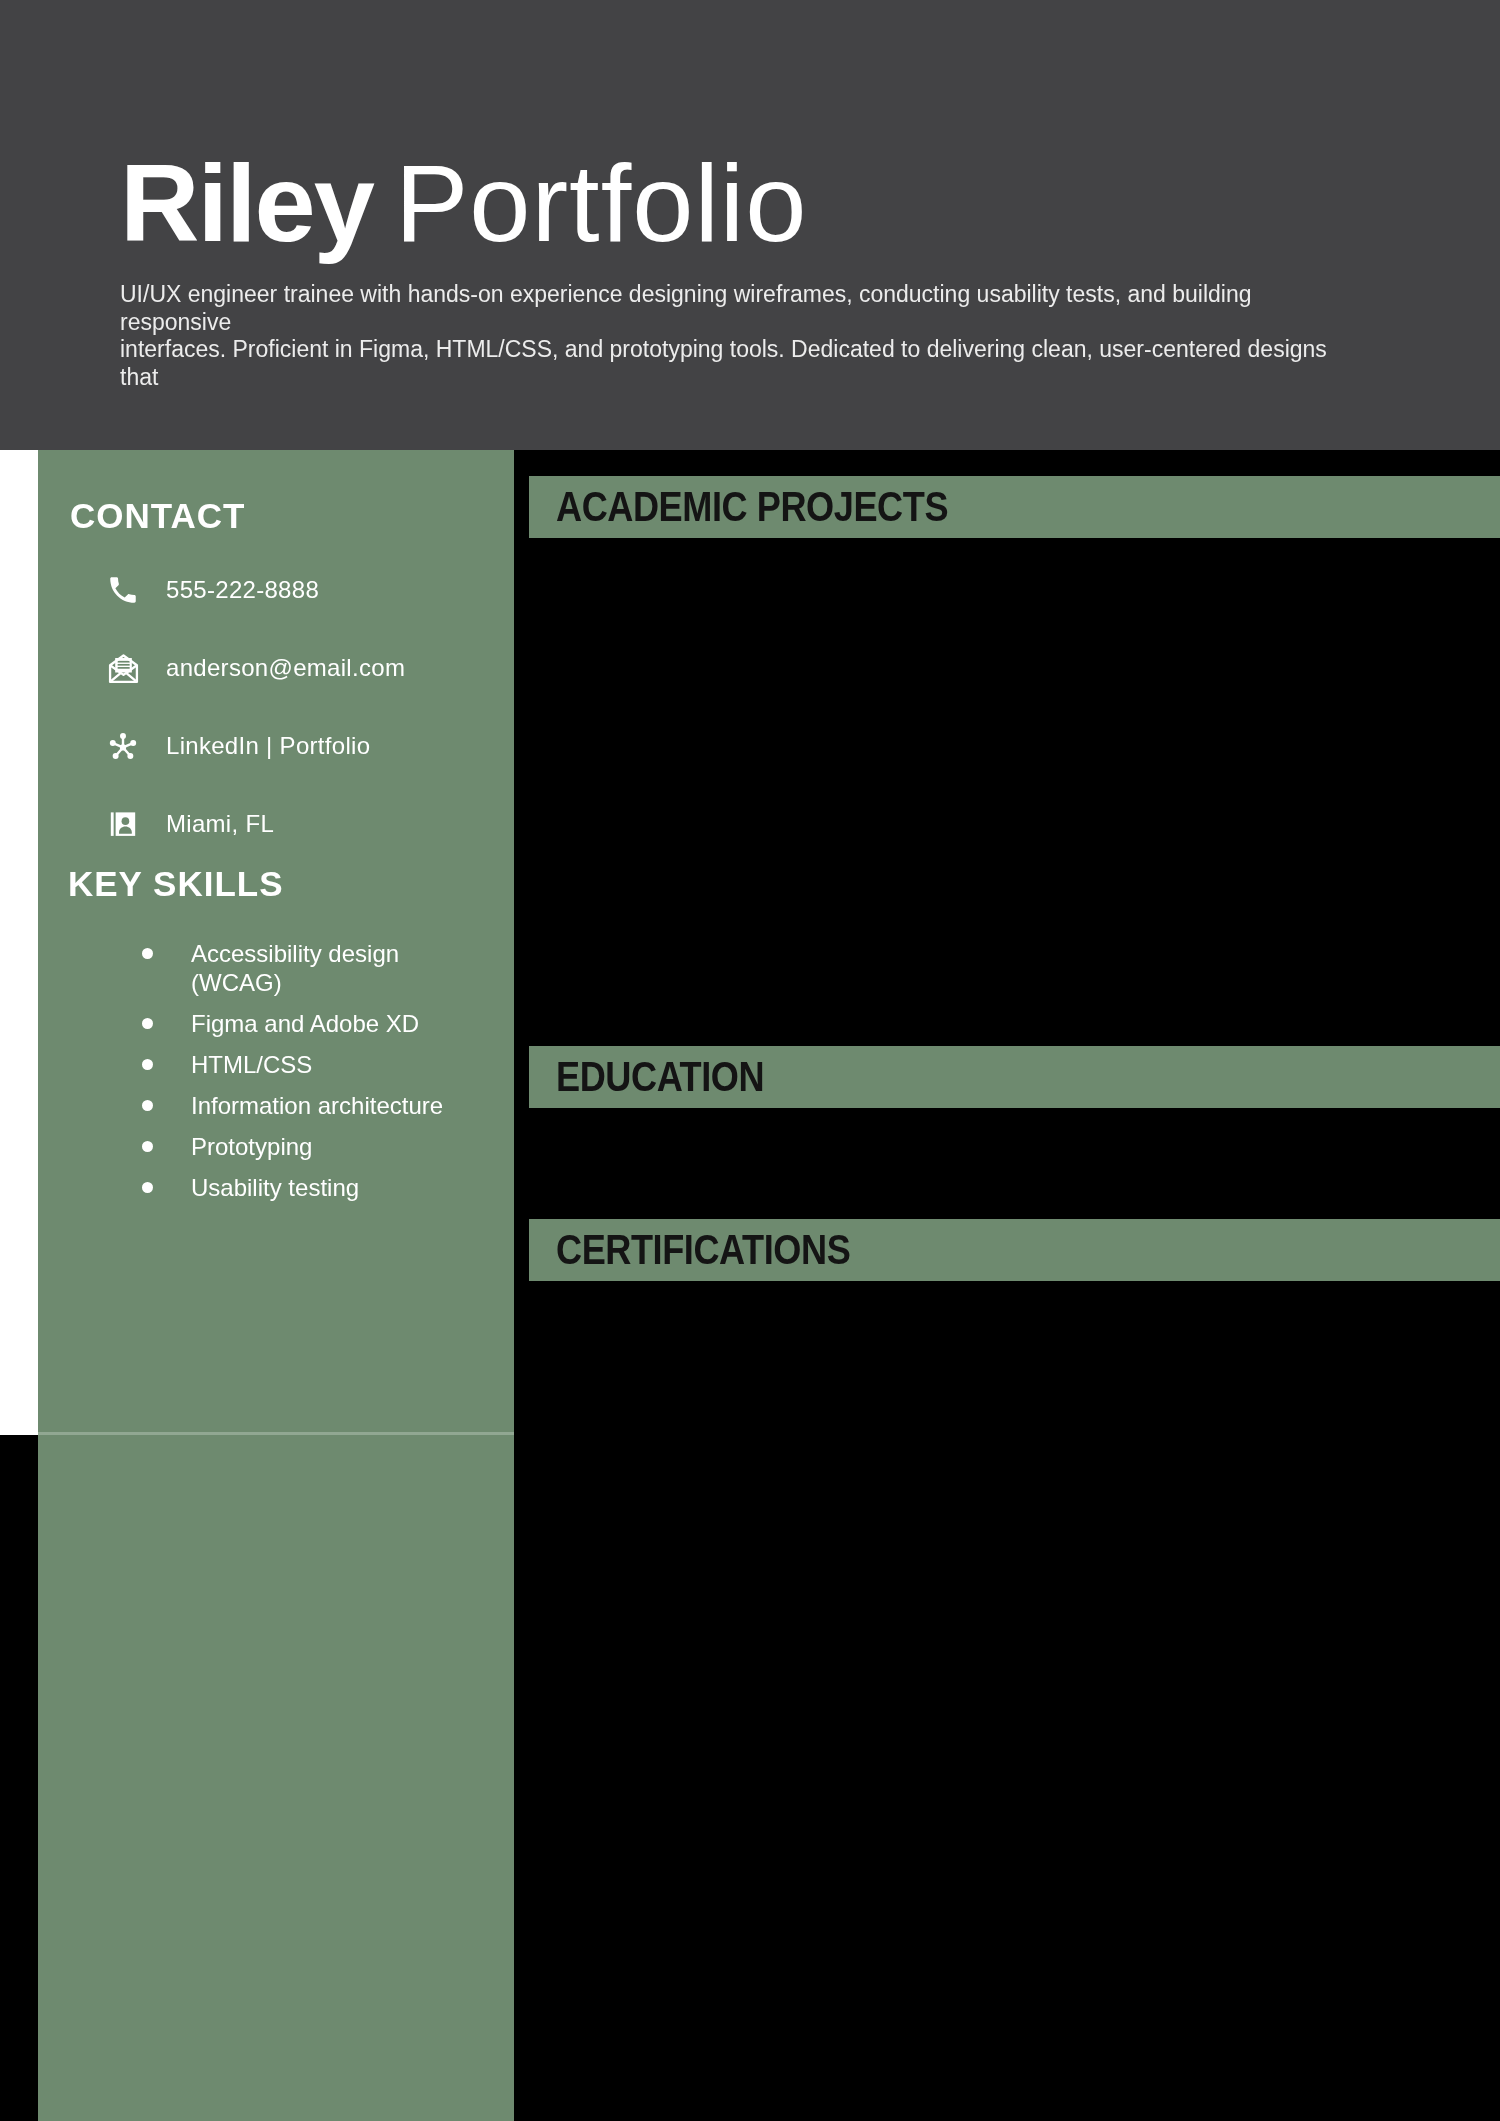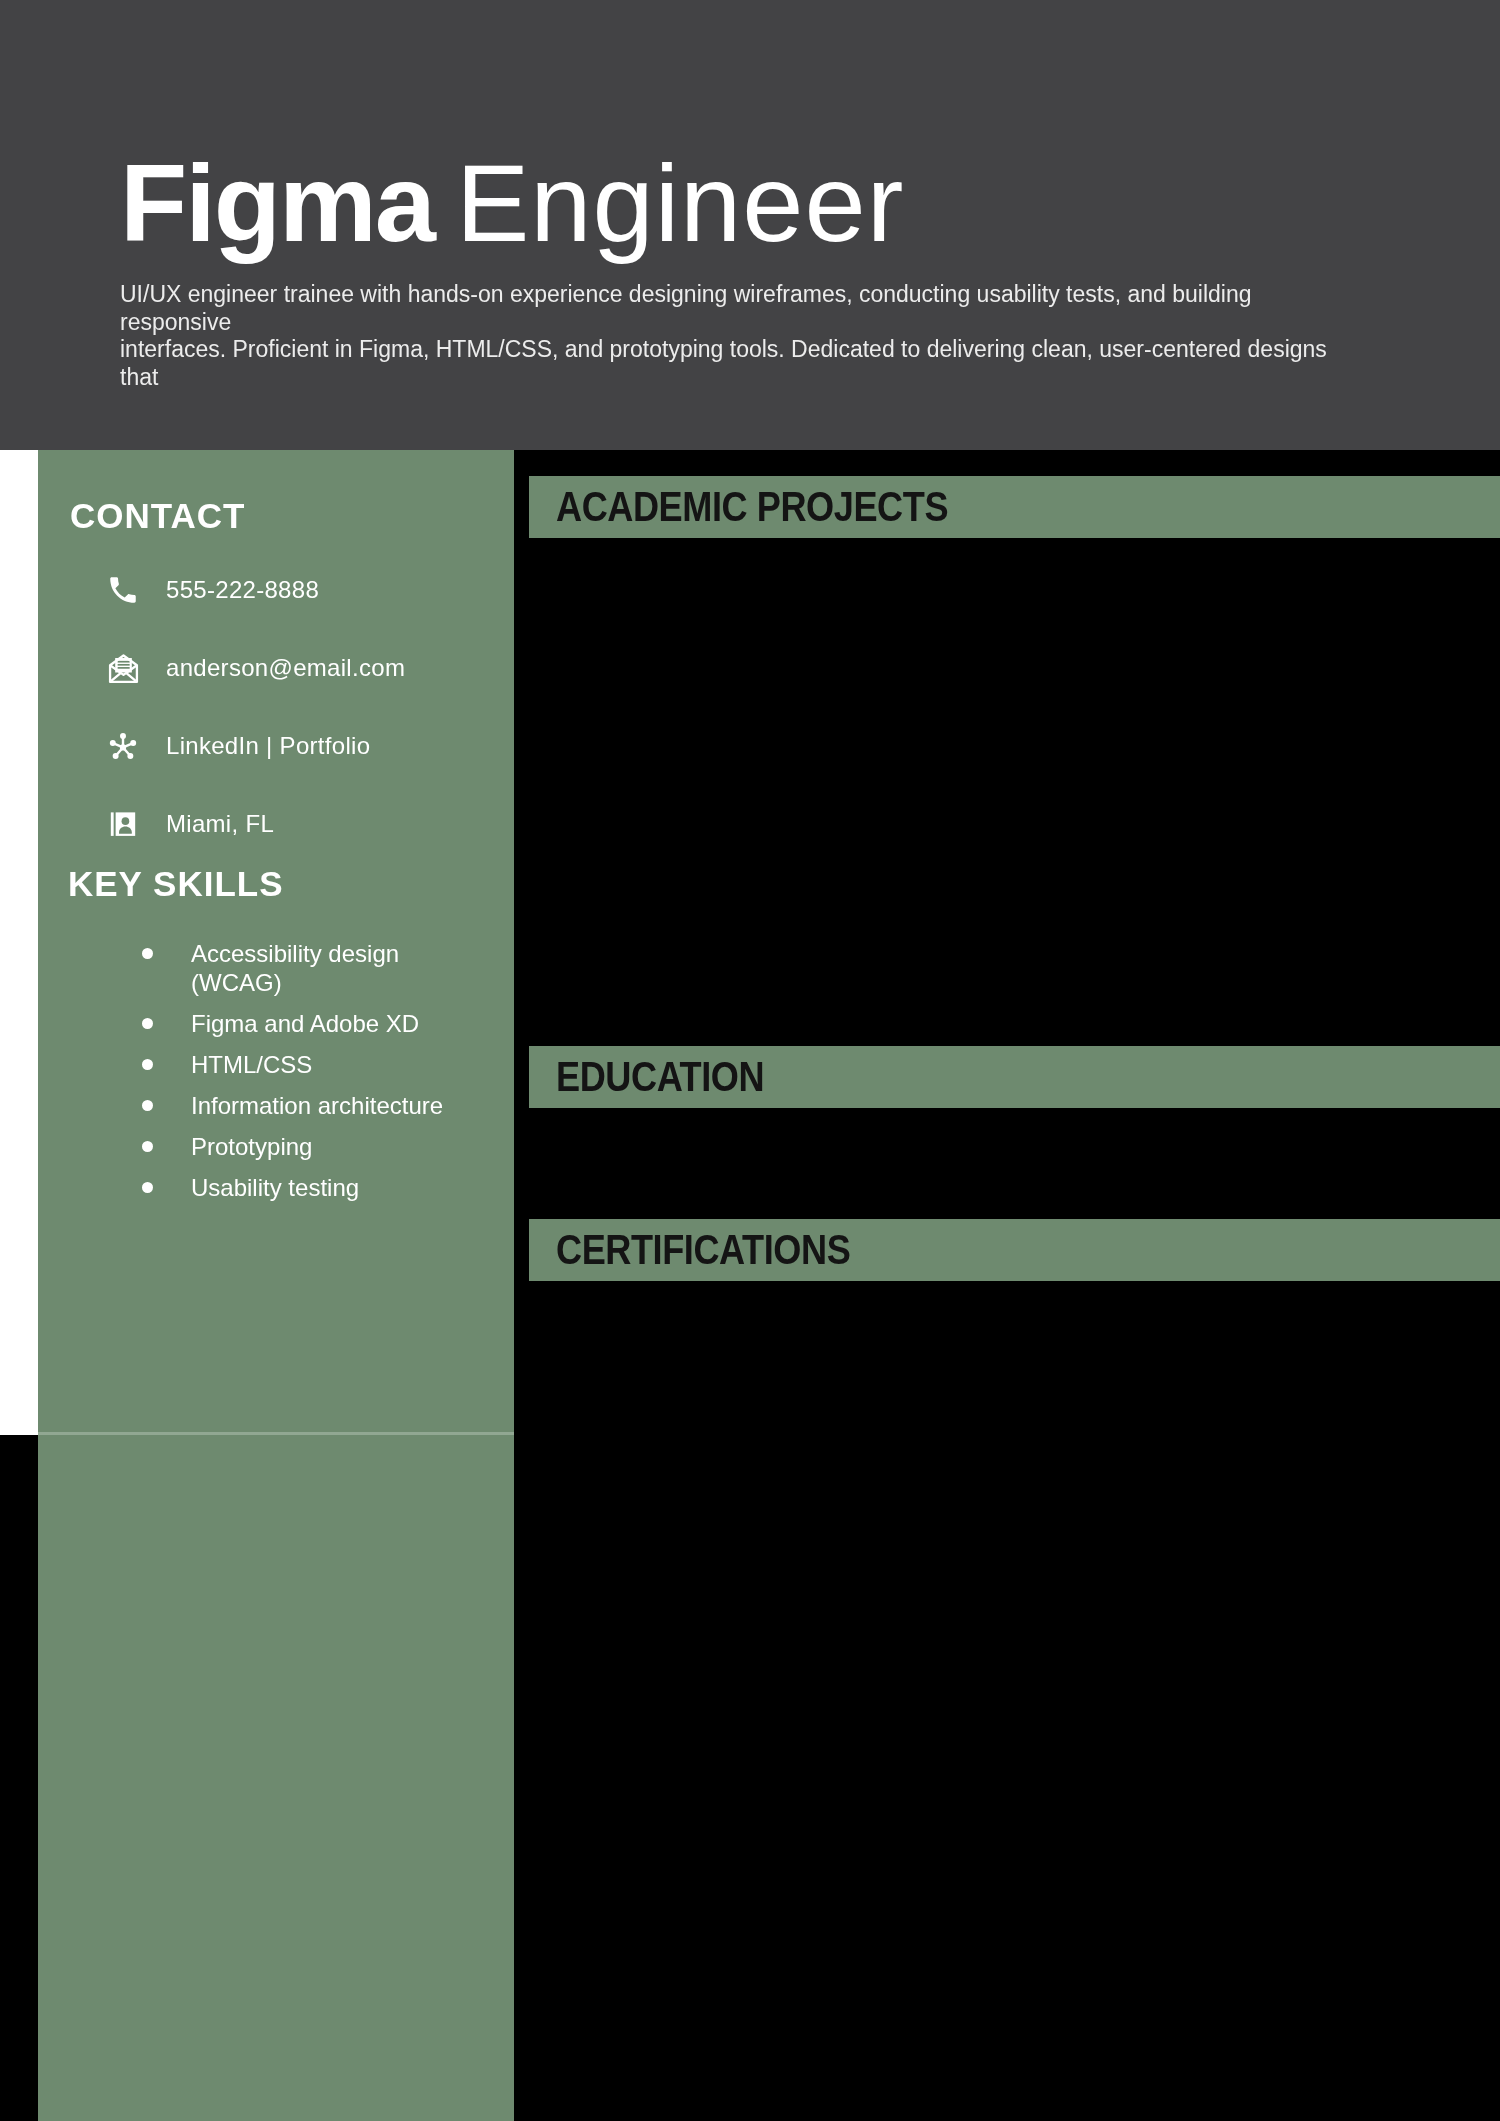--- a/index.html
+++ b/index.html
@@ -55,21 +55,21 @@
   #redacted-2{top:658px;height:111px;}
   #redacted-3{top:831px;height:840px;}
 </style>
 </head>
 <body>
 
 <div class="page">
 
   <header class="header">
     <h1 class="name">
-      <span class="first">Figma</span><span class="last">Engineer</span>
+      <span class="first">Riley</span><span class="last">Portfolio</span>
     </h1>
     <div class="summary" id="summary">
         <div>UI/UX engineer trainee with hands-on experience designing wireframes, conducting usability tests, and building responsive</div>
         <div>interfaces. Proficient in Figma, HTML/CSS, and prototyping tools. Dedicated to delivering clean, user-centered designs that</div>
       </div>
   </header>
 
   <div class="left-margin"></div>
 
   <aside class="sidebar">

